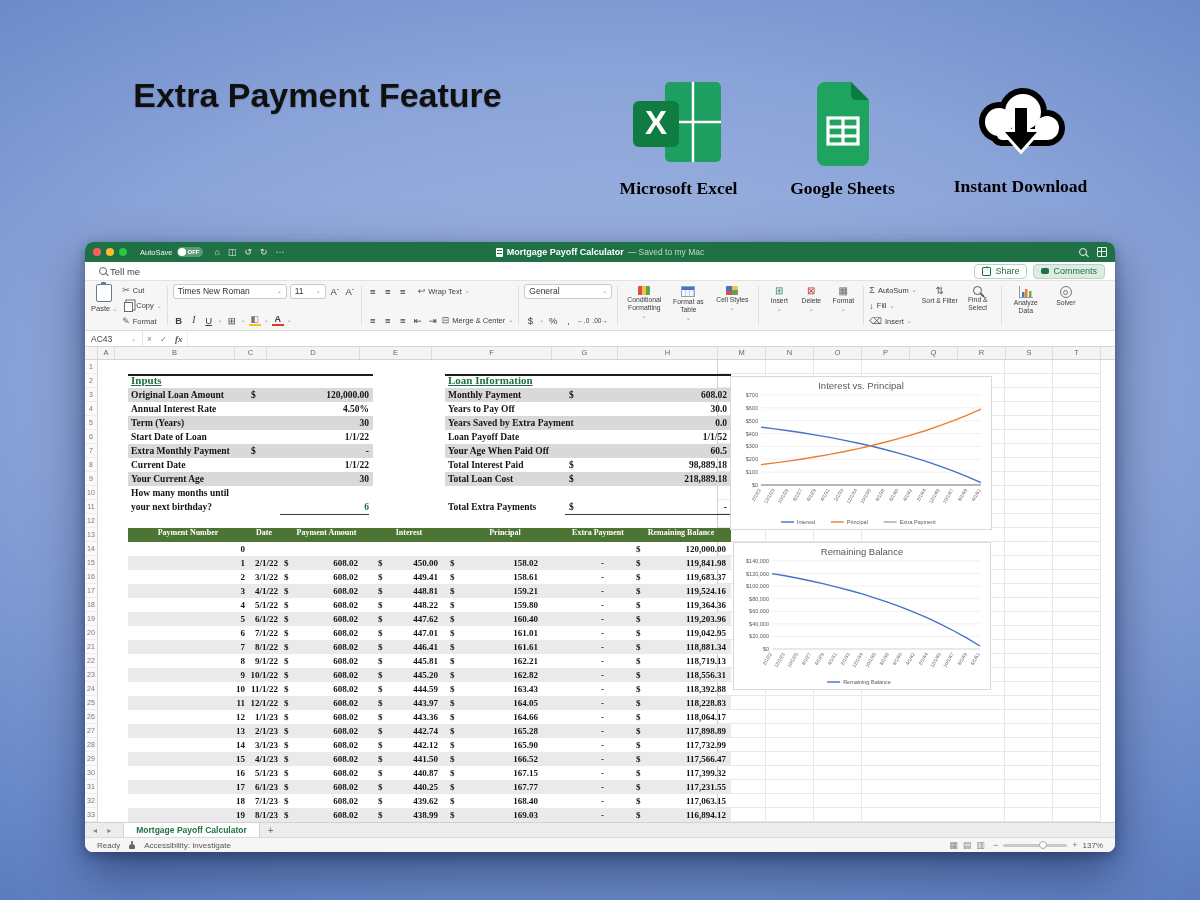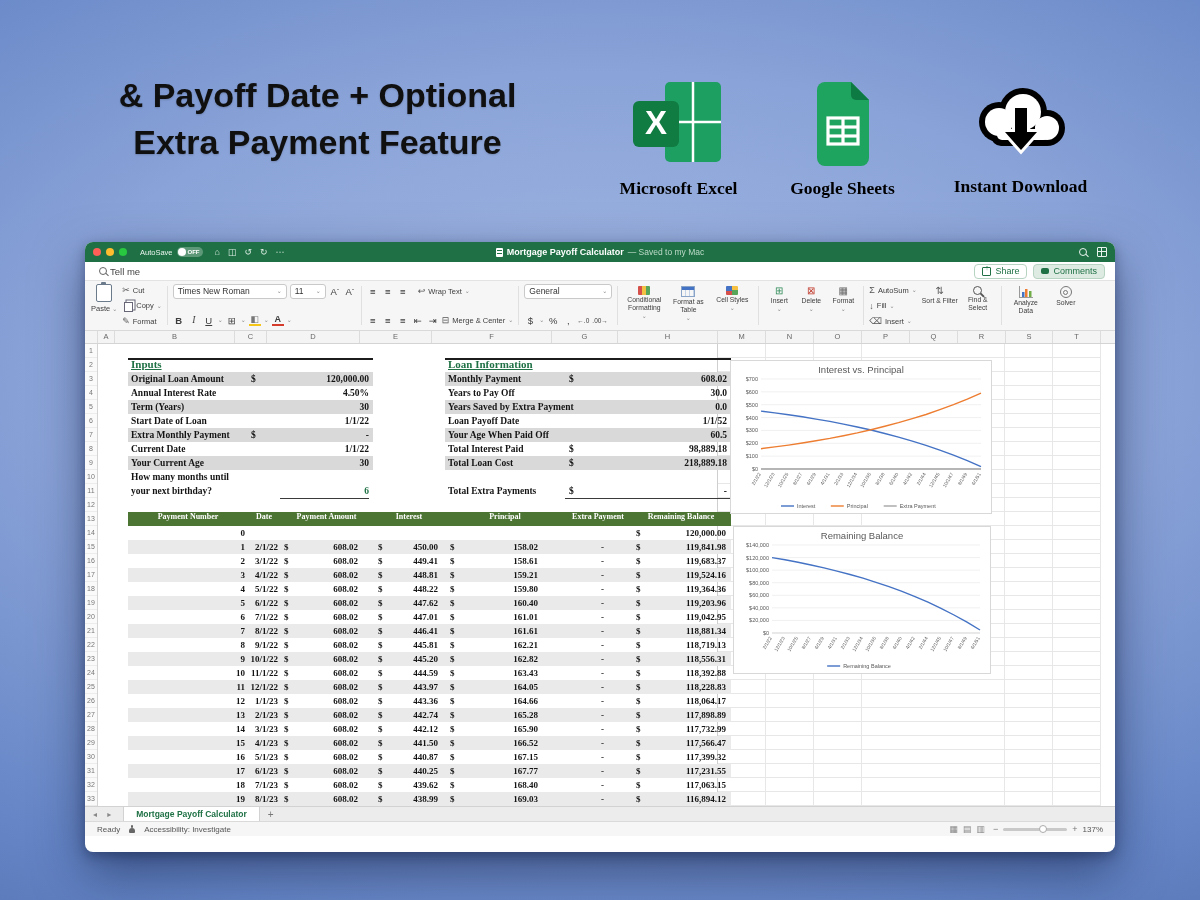--- a/index.html
+++ b/index.html
@@ -124,21 +124,20 @@
   .viewics{display:flex;gap:5px;font-size:9px;color:#888;}
   .zoomwrap{display:flex;align-items:center;gap:5px;}
   .zoomtrack{width:64px;height:3px;background:#c9c9c9;border-radius:2px;position:relative;display:inline-block;}
   .zoomknob{position:absolute;left:36px;top:-2.5px;width:8px;height:8px;border-radius:50%;background:#fff;border:1px solid #ababab;box-sizing:border-box;}
   .zoomsign{font-size:9px;color:#777;}
 </style>
 </head>
 <body>
 
 <div class="headline">
-  <div class="hl">&amp; Payoff Date + Optional</div>
   <div class="hl">Extra Payment Feature</div>
 </div>
 
 <div class="badge" id="badge-excel">
   <svg width="95" height="88" viewBox="0 0 95 88">
     <rect x="34" y="2" width="56" height="80" rx="5" fill="#1d9f61"></rect>
     <line x1="34" y1="42" x2="90" y2="42" stroke="#fff" stroke-width="2.5"></line>
     <line x1="62" y1="2" x2="62" y2="82" stroke="#fff" stroke-width="2.5"></line>
     <rect x="2" y="21" width="46" height="46" rx="6" fill="#107c41"></rect>
     <text x="25" y="54" text-anchor="middle" font-size="33" font-weight="bold" fill="#fff" font-family="Liberation Sans,sans-serif">X</text>
@@ -385,20 +384,30 @@
     <div class="bigbtn sm" style="width:38px">
       <span class="ic-chart"></span>
       <span>Analyze Data</span>
     </div>
     <div class="bigbtn sm" style="width:32px">
       <span class="ic-gear"></span>
       <span>Solver</span>
     </div>
   </div>
 
+  <div class="formulabar">
+    <div class="namebox">
+      <span>AC43</span>
+        <span class="caret">⌄</span>
+    </div>
+    <span class="fbtn">×</span>
+    <span class="fbtn">✓</span>
+    <span class="fbtn fx">fx</span>
+    <div class="finput"></div>
+  </div>
 
   <div class="colheaders" id="colheaders">
       <div class="chcell" style="left: 0px; top: 0px; width: 13px; height: 12px;"></div>
       <div class="chcell" style="left: 13px; top: 0px; width: 17px; height: 12px;">A</div>
       <div class="chcell" style="left: 30px; top: 0px; width: 120px; height: 12px;">B</div>
       <div class="chcell" style="left: 150px; top: 0px; width: 32px; height: 12px;">C</div>
       <div class="chcell" style="left: 182px; top: 0px; width: 93px; height: 12px;">D</div>
       <div class="chcell" style="left: 275px; top: 0px; width: 72px; height: 12px;">E</div>
       <div class="chcell" style="left: 347px; top: 0px; width: 120px; height: 12px;">F</div>
       <div class="chcell" style="left: 467px; top: 0px; width: 66px; height: 12px;">G</div>

